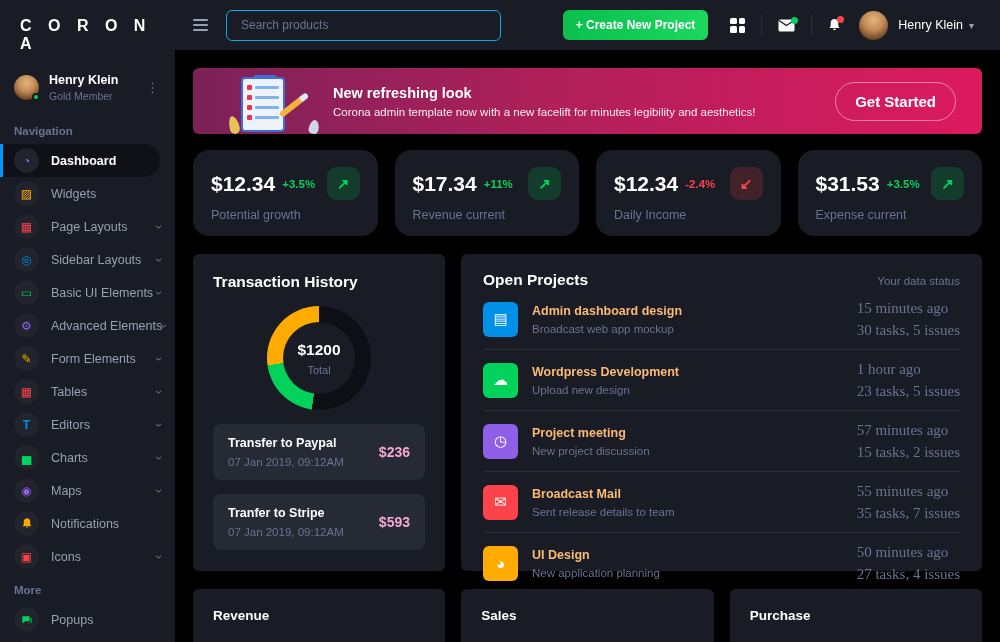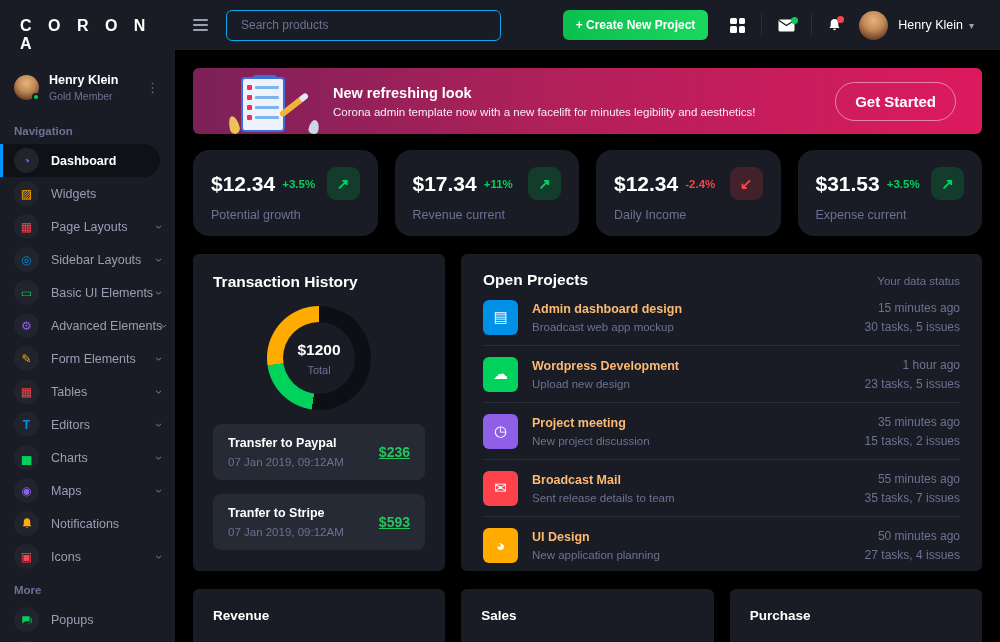--- a/index.html
+++ b/index.html
@@ -116,34 +116,34 @@
   .donut::after { content:""; position:absolute; left:16px; top:16px; width:72px;
     height:72px; border-radius:50%; background:#191c24; }
   .donut-center { position:absolute; inset:0; display:flex; flex-direction:column;
     align-items:center; justify-content:center; z-index:2; }
   .donut-value { color:#fff; font-size:15.5px; font-weight:bold; }
   .donut-label { color:#6c7293; font-size:11px; margin-top:5px; }
   .txn-row { background:#252a34; border-radius:8px; padding:12px 15px; display:flex;
     align-items:center; justify-content:space-between; margin-top:14px; }
   .txn-title { color:#fff; font-size:12.5px; font-weight:bold; }
   .txn-date { color:#6c7293; font-size:11.5px; margin-top:6px; }
-  .txn-amount { color:#22c55e; font-size:14px; font-weight:bold;text-decoration:underline; }
+  .txn-amount { color:#f9a8d4; font-size:14px; font-weight:bold; }
 
   .proj-card { height:317px; padding:17px 22px; }
   .proj-head { display:flex; align-items:baseline; justify-content:space-between; }
   .proj-status { color:#6c7293; font-size:11.5px; }
   .proj-item { display:flex; align-items:center; padding:10.5px 0;
     border-bottom:1px solid #2c2e33; }
   .proj-item:last-child { border-bottom:none; }
   .proj-icon { width:35px; height:35px; border-radius:6px; color:#fff; font-size:15px;
     display:flex; align-items:center; justify-content:center; flex:none; }
   .proj-text { margin-left:14px; flex:1; }
   .proj-title { color:#fdba74; font-size:12.5px; font-weight:bold; }
   .proj-sub { color:#6c7293; font-size:11.5px; margin-top:5px; }
-  .proj-meta { text-align:right; color:#6c7293; font-size:12px; }
+  .proj-meta { color:#6c7293; font-size:15px;font-family:Liberation Serif, serif; }
   .proj-meta div + div { margin-top:5px; }
 
   
   .bottom { display:grid; grid-template-columns:repeat(3,1fr); gap:16px; margin-top:18px; }
   .bottom .card { height:60px; padding:19px 20px; }
   .bottom .card-title { font-size:13.5px; }
 </style>
 </head>
 <body>
 
@@ -439,21 +439,21 @@
 
         <div class="proj-item">
           <span class="proj-icon" style="background: rgb(143, 95, 232);">
               <span>◷</span>
             </span>
           <div class="proj-text">
             <div class="proj-title">Project meeting</div>
             <div class="proj-sub">New project discussion</div>
           </div>
           <div class="proj-meta">
-            <div>35 minutes ago</div>
+            <div>57 minutes ago</div>
             <div>15 tasks, 2 issues</div>
           </div>
         </div>
 
         <div class="proj-item">
           <span class="proj-icon" style="background: rgb(252, 66, 74);">
               <span>✉</span>
             </span>
           <div class="proj-text">
             <div class="proj-title">Broadcast Mail</div>

